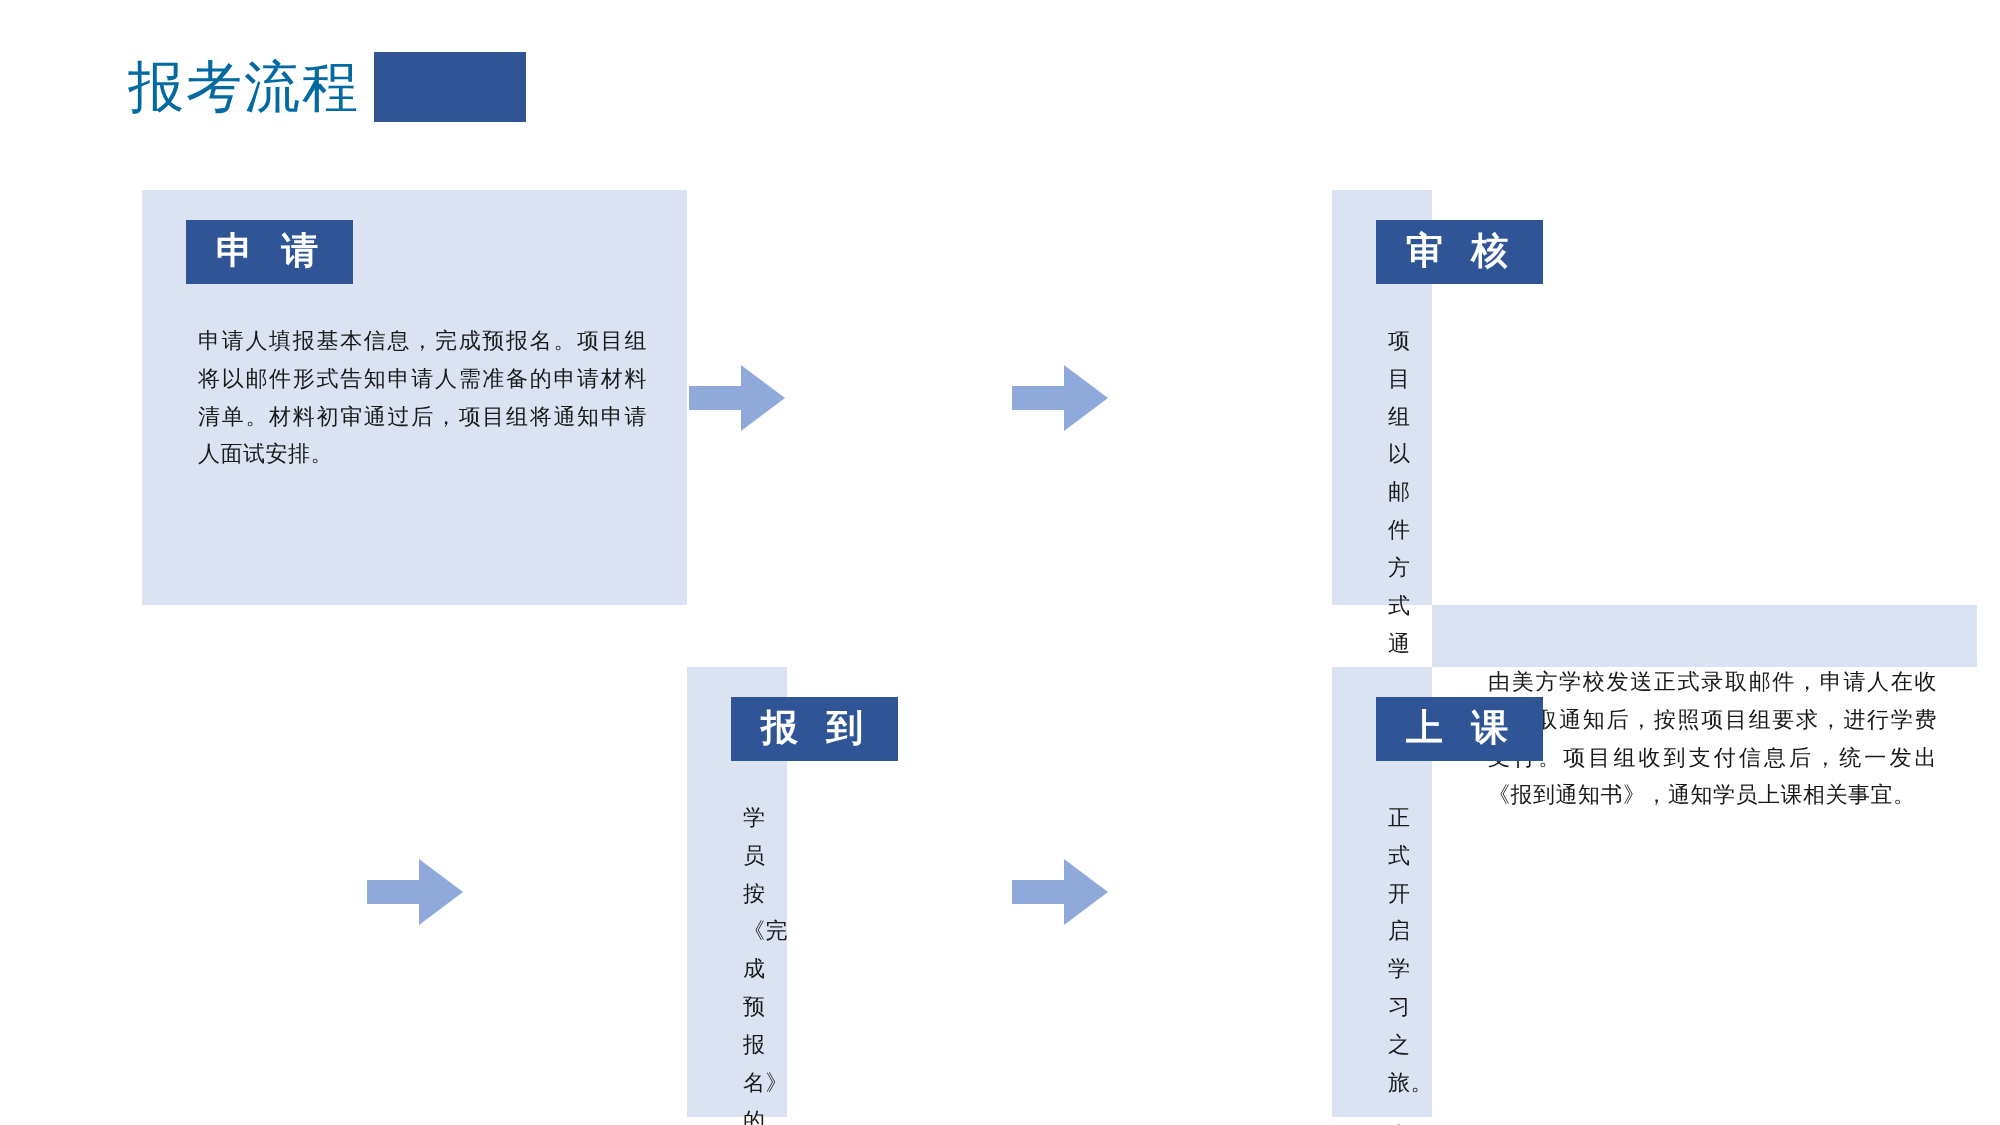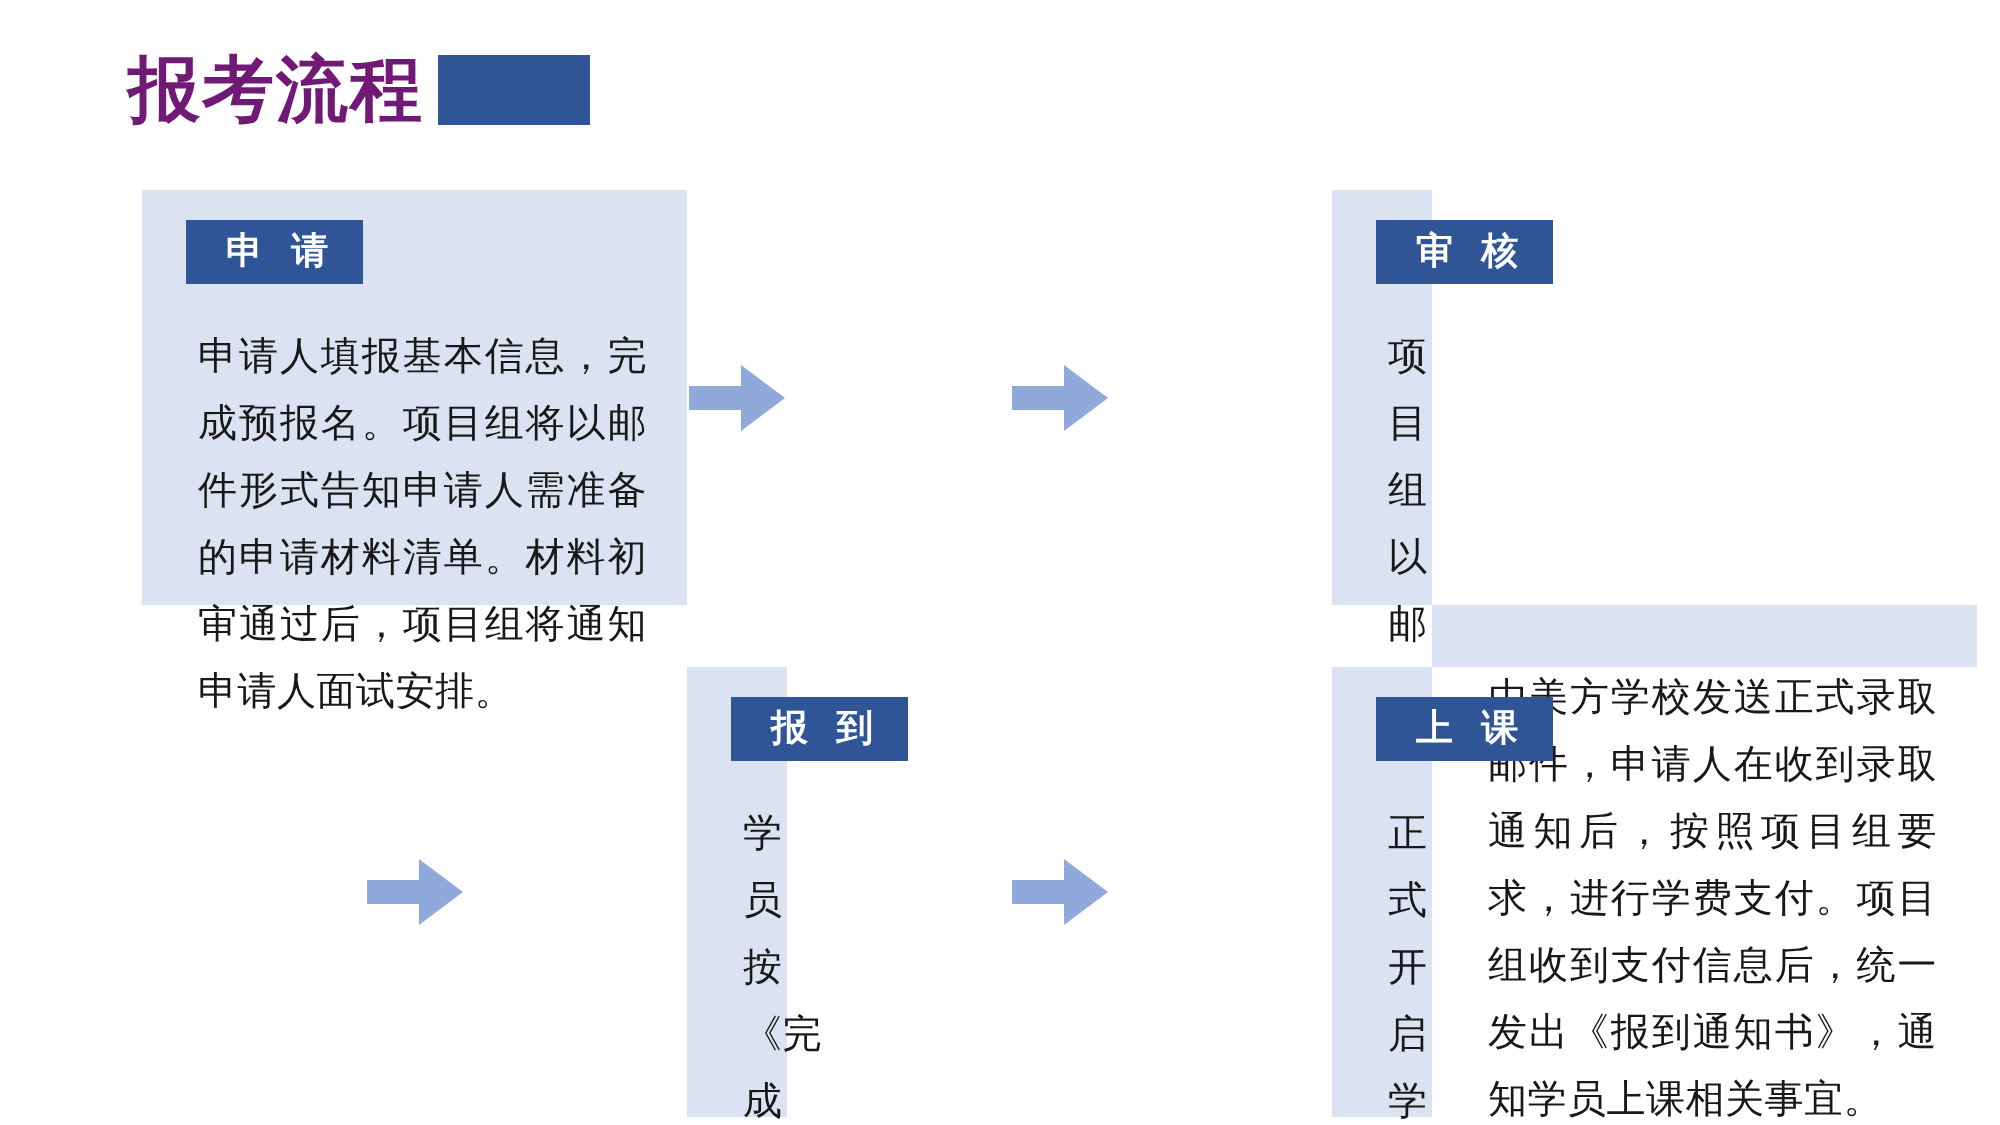--- a/index.html
+++ b/index.html
@@ -21,23 +21,23 @@
 
   
   .title-row {
     position: absolute;
     left: 128px;
     top: 52px;
     display: flex;
     align-items: center;
   }
   .page-title {
-    font-size: 72px;
-    font-weight: 700;
-    color: #701a75;
+    font-size: 56px;
+    font-weight: 400;
+    color: #0369a1;
     letter-spacing: 2px;
     line-height: 1.05;
     white-space: nowrap;
   }
   .title-accent {
     width: 152px;
     height: 70px;
     background: #2f5597;
     margin-left: 14px;
   }
@@ -61,28 +61,28 @@
     flex-direction: column;
   }
 
   .badge {
     align-self: flex-start;
     background: #2f5597;
     color: #ffffff;
     font-size: 37px;
     font-weight: 700;
     letter-spacing: 9px;
-    padding: 11px 26px 13px 40px;
+    padding: 11px 26px 13px 30px;
     line-height: 1.08;
     margin-bottom: 10px;
     white-space: nowrap;
   }
 
   .card-body {
-    font-size: 39px;
+    font-size: 22px;
     line-height: 1.72;
     color: #181818;
     letter-spacing: 0.5px;
     margin-top: 28px;
     padding-left: 12px;
     text-align: justify;
     text-justify: inter-ideograph;
   }
 
   

